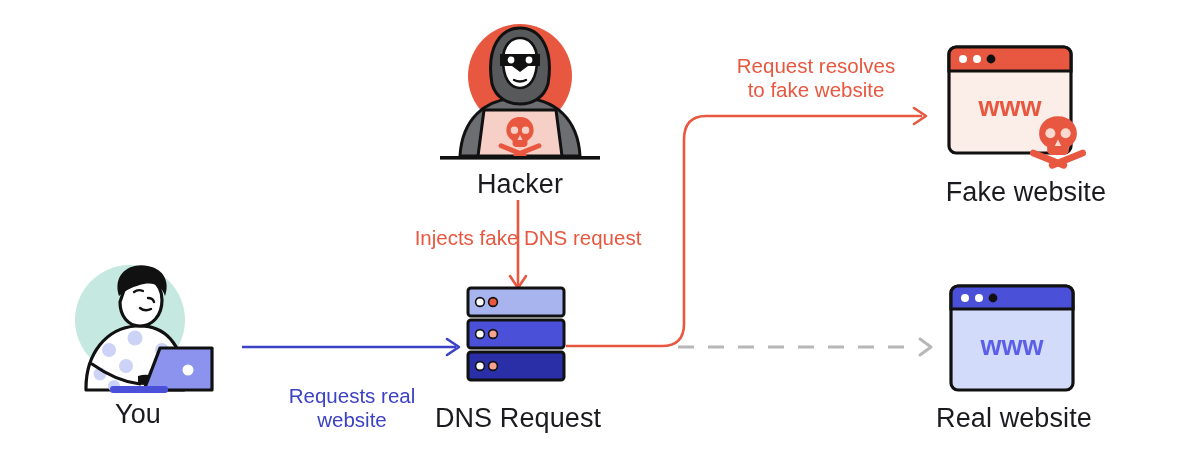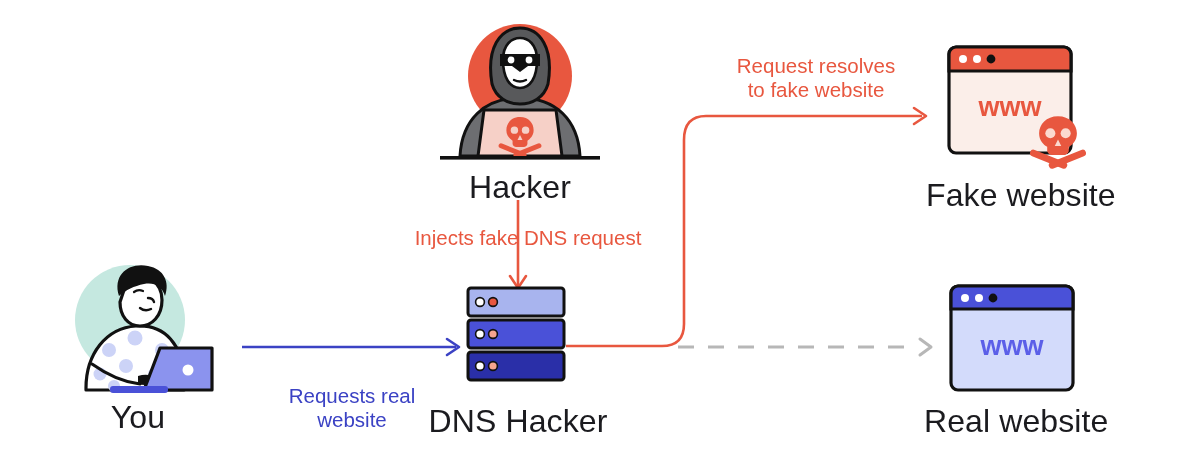--- a/index.html
+++ b/index.html
@@ -1,21 +1,21 @@
 <!DOCTYPE html>
 <html><head>
 <meta charset="utf-8">
 <style>
   html,body{margin:0;padding:0;background:#ffffff;}
   body{width:1180px;height:459px;overflow:hidden;
        font-family:"Liberation Sans","DejaVu Sans",sans-serif;}
   #stage{position:relative;width:1180px;height:459px;background:#fff;}
   .abs{position:absolute;}
   .label{
-    color:#1b1b1f;font-size:32px;letter-spacing:.1px;
+    color:#1b1b1f;font-size:27px;letter-spacing:.1px;
     text-align:center;white-space:nowrap;line-height:1.1;
   }
   .arrow-label{
     text-align:center;line-height:1.18;white-space:pre-line;
     font-size:20.5px;
   }
   .orange-txt{color:#e8573f;}
   .blue-txt{color:#3b42c4;}
   svg{display:block;overflow:visible;}
 </style>
@@ -108,21 +108,21 @@
       <g>
         <circle cx="14" cy="16" r="4.4" fill="#ffffff" stroke="#111" stroke-width="1.6"></circle>
         <circle cx="27" cy="16" r="4.4" fill="#e8573f" stroke="#111" stroke-width="1.6"></circle>
         <circle cx="14" cy="48" r="4.4" fill="#ffffff" stroke="#111" stroke-width="1.6"></circle>
         <circle cx="27" cy="48" r="4.4" fill="#f6a48f" stroke="#111" stroke-width="1.6"></circle>
         <circle cx="14" cy="80" r="4.4" fill="#ffffff" stroke="#111" stroke-width="1.6"></circle>
         <circle cx="27" cy="80" r="4.4" fill="#f6a48f" stroke="#111" stroke-width="1.6"></circle>
       </g>
     </svg>
   </div>
-  <div class="abs label" style="left:428px;top:404px;width:180px;">DNS Hacker</div>
+  <div class="abs label" style="left:428px;top:404px;width:180px;">DNS Request</div>
 
   <svg class="abs" style="left:240px;top:336px;" width="226" height="24">
     <line x1="2" y1="11" x2="216" y2="11" stroke="#3b42c4" stroke-width="2.6"></line>
     <path d="M207 3 L219 11 L207 19" fill="none" stroke="#3b42c4" stroke-width="2.6" stroke-linecap="round" stroke-linejoin="round"></path>
   </svg>
   <div class="abs arrow-label blue-txt" style="left:252px;top:356px;width:200px;margin-top:28px;">Requests real
 website</div>
 
   <svg class="abs" style="left:566px;top:100px;" width="380" height="260">
     <path d="M0 246 L96 246 Q118 246 118 224 L118 40 Q118 16 140 16 L356 16" fill="none" stroke="#e8573f" stroke-width="2.6" stroke-linejoin="round"></path>

